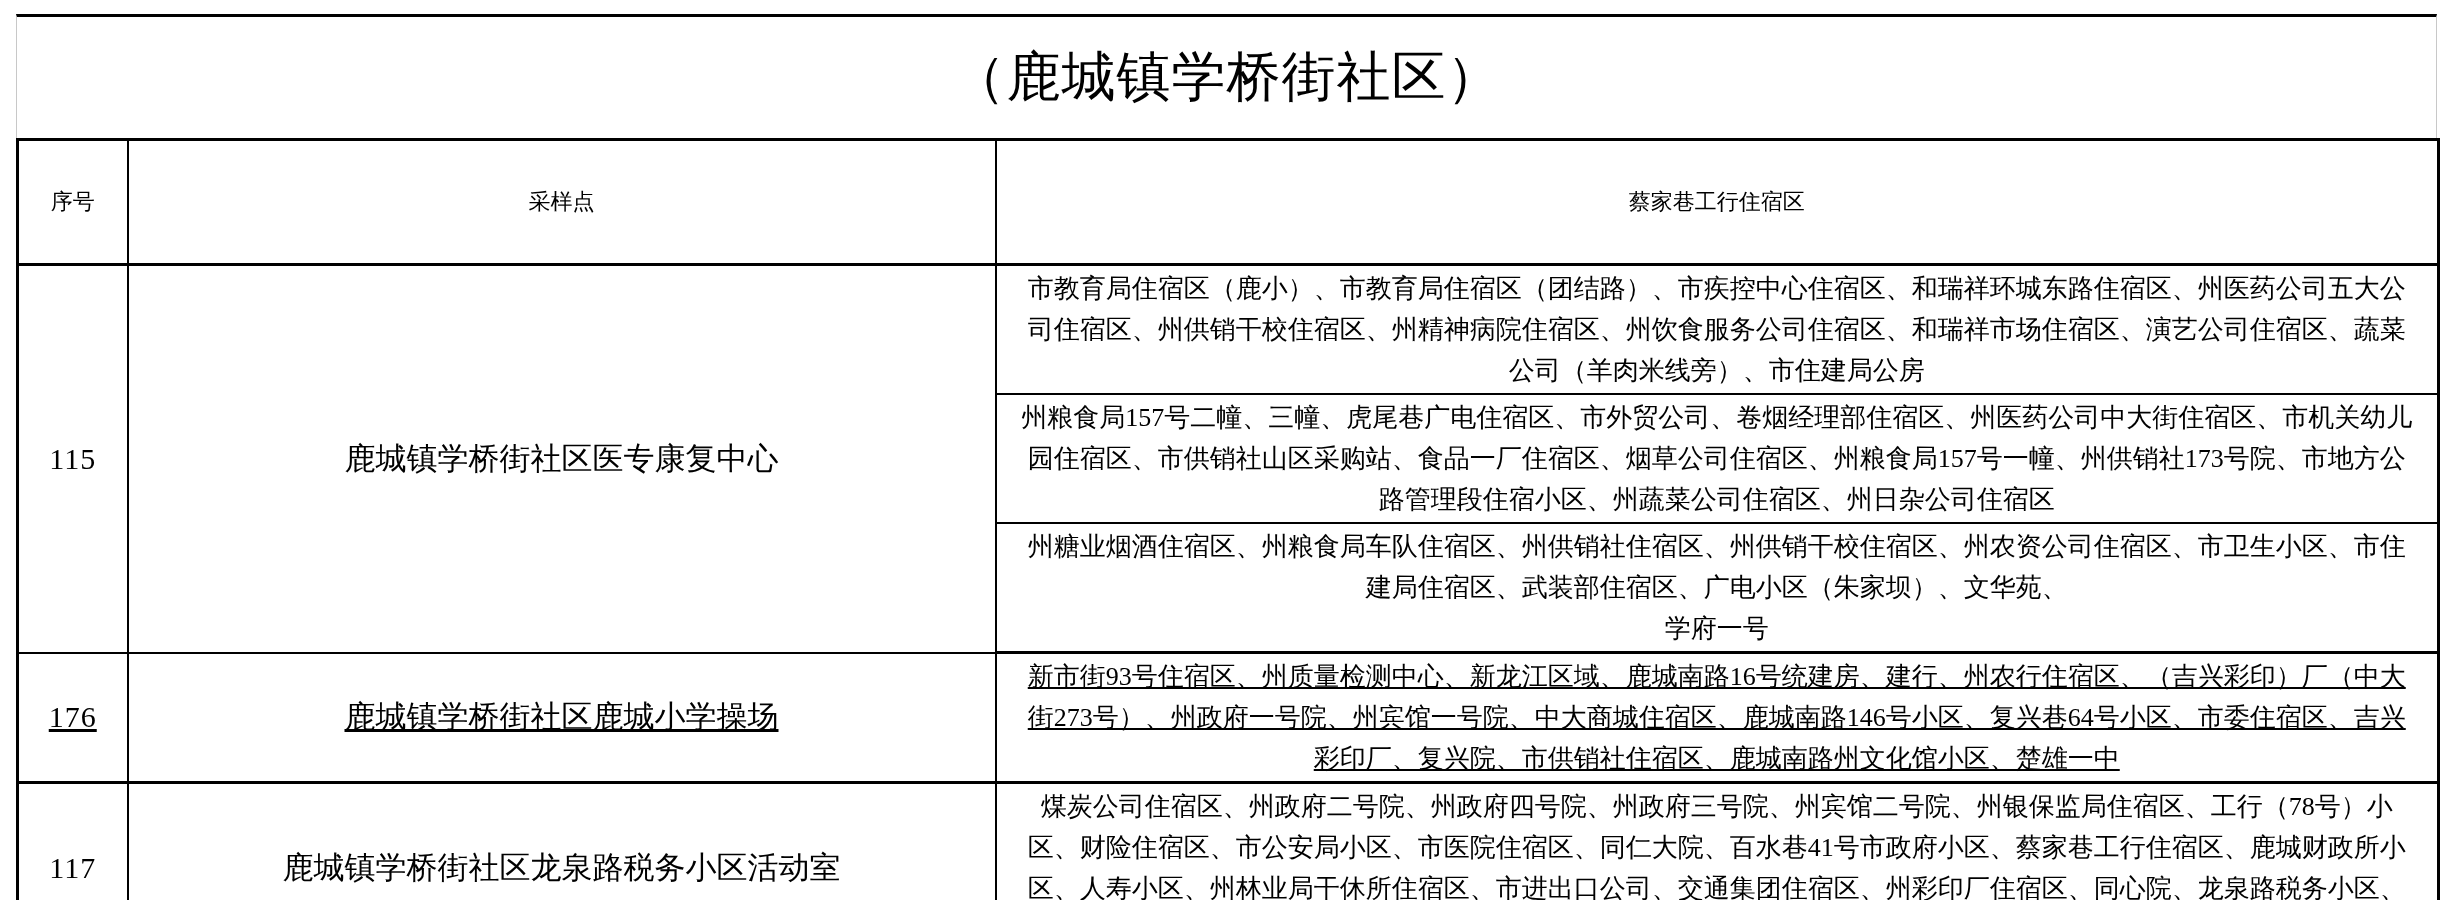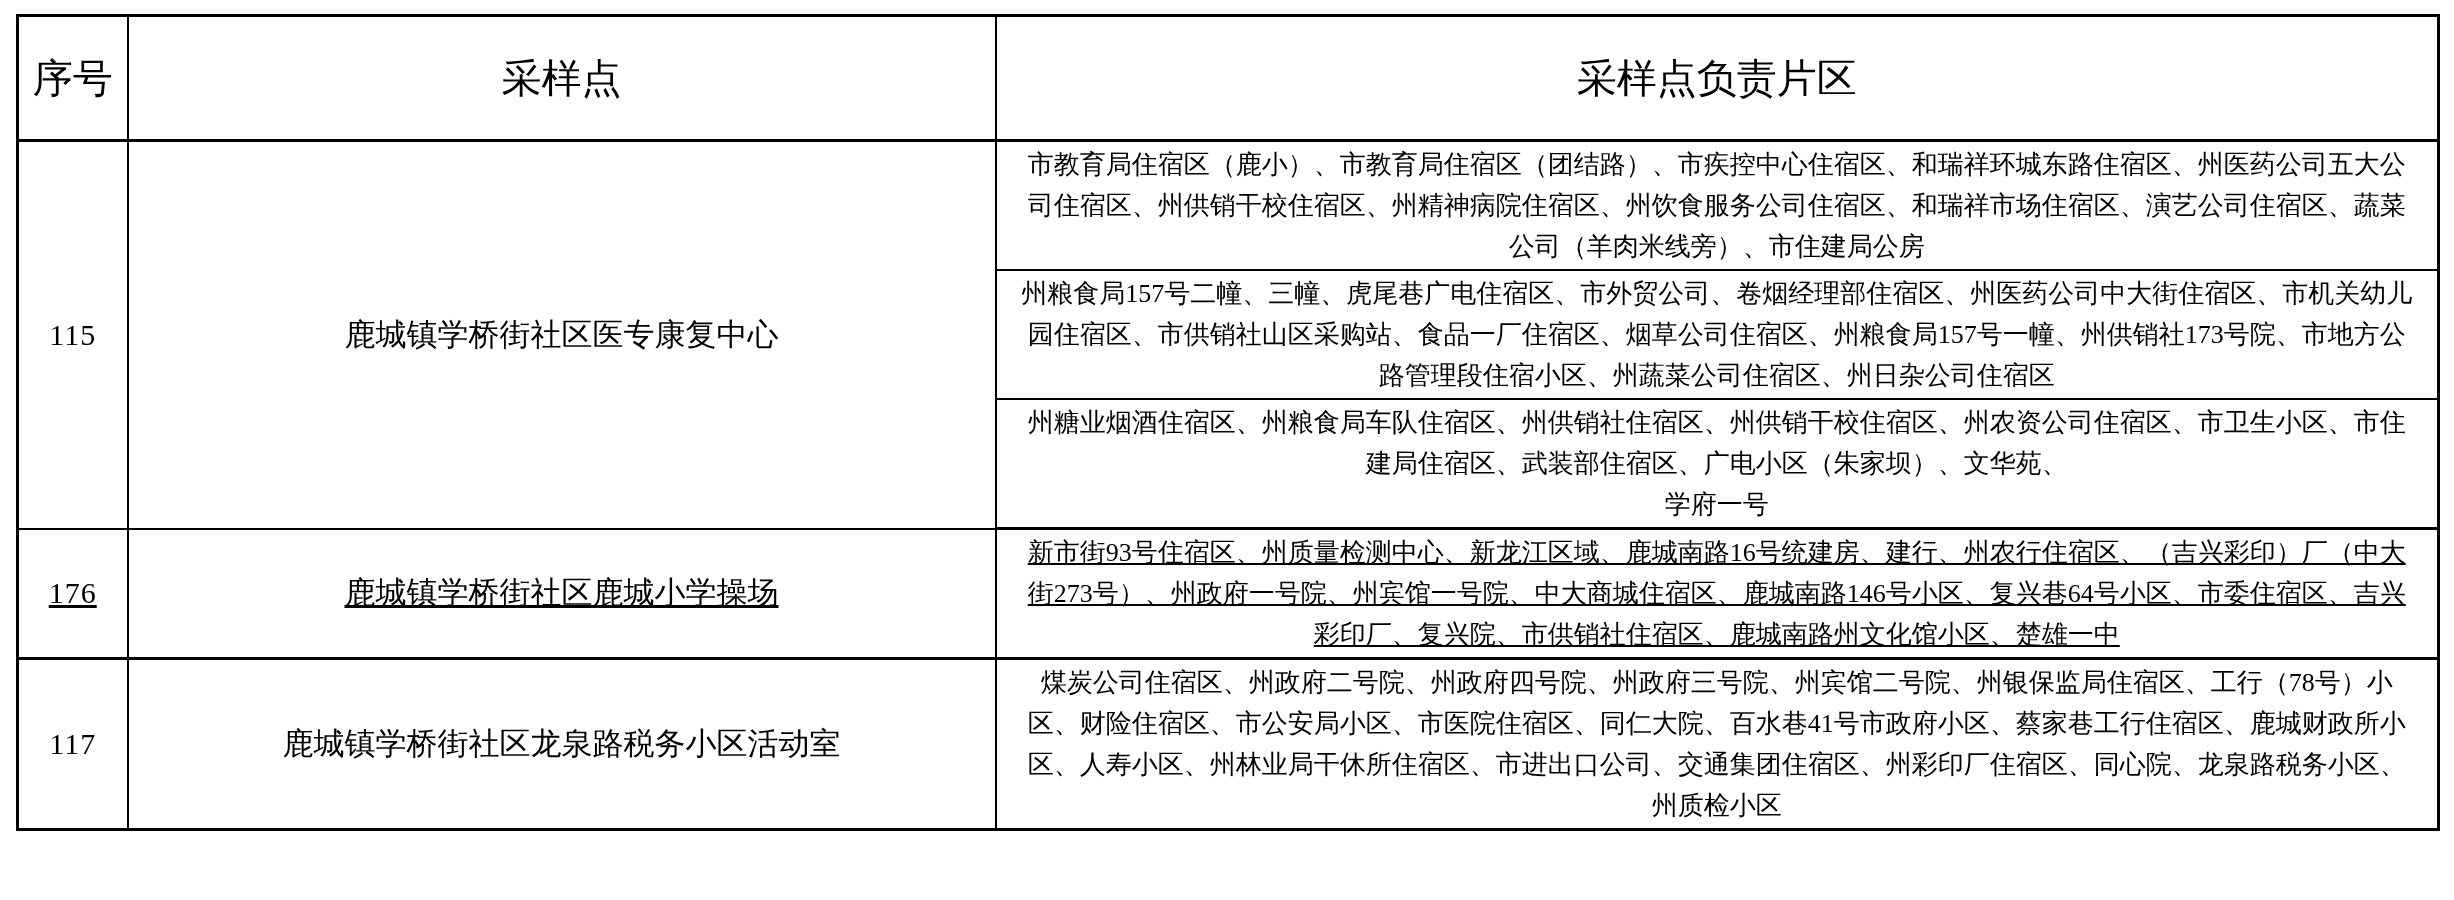--- a/index.html
+++ b/index.html
@@ -52,21 +52,21 @@
     text-align: center;
     font-weight: normal;
     overflow: hidden;
   }
   col.c-index { width: 110px; }
   col.c-point { width: 868px; }
   col.c-area  { width: 1443px; }
 
   tr.header-row { height: 125px; }
   tr.header-row th {
-    font-size: 40px;
+    font-size: 22px;
     border-bottom: 3px solid #000000;
   }
   tr.sub-row-1 { height: 125px; }
   tr.sub-row-2 { height: 123px; }
   tr.sub-row-3 { height: 123px; }
   tr.row-116   { height: 125px; }
   tr.row-117   { height: 124px; }
 
   td.index-cell {
     font-size: 30px;
@@ -84,32 +84,35 @@
   
   tr.sub-row-3 td, td.thick-bottom { border-bottom: 3px solid #000000; }
   tr.row-116 td { border-bottom: 3px solid #000000; text-decoration: underline; }
 </style>
 </head>
 <body>
 
 <div class="page">
   <div class="sheet">
 
+    <div class="title-block">
+      <span class="title-text">（鹿城镇学桥街社区）</span>
+    </div>
 
     <table class="sampling">
       <colgroup>
         <col class="c-index">
         <col class="c-point">
         <col class="c-area">
       </colgroup>
       <tbody>
         <tr class="header-row">
           <th>序号</th>
           <th>采样点</th>
-          <th>采样点负责片区</th>
+          <th>蔡家巷工行住宿区</th>
         </tr>
 
         <tr class="sub-row-1">
           <td class="index-cell thick-bottom" rowspan="3">115</td>
           <td class="point-cell thick-bottom" rowspan="3">鹿城镇学桥街社区医专康复中心</td>
           <td class="area-cell">市教育局住宿区（鹿小）、市教育局住宿区（团结路）、市疾控中心住宿区、和瑞祥环城东路住宿区、州医药公司五大公司住宿区、州供销干校住宿区、州精神病院住宿区、州饮食服务公司住宿区、和瑞祥市场住宿区、演艺公司住宿区、蔬菜公司（羊肉米线旁）、市住建局公房</td>
         </tr>
         <tr class="sub-row-2">
           <td class="area-cell">州粮食局157号二幢、三幢、虎尾巷广电住宿区、市外贸公司、卷烟经理部住宿区、州医药公司中大街住宿区、市机关幼儿园住宿区、市供销社山区采购站、食品一厂住宿区、烟草公司住宿区、州粮食局157号一幢、州供销社173号院、市地方公路管理段住宿小区、州蔬菜公司住宿区、州日杂公司住宿区</td>
         </tr>

